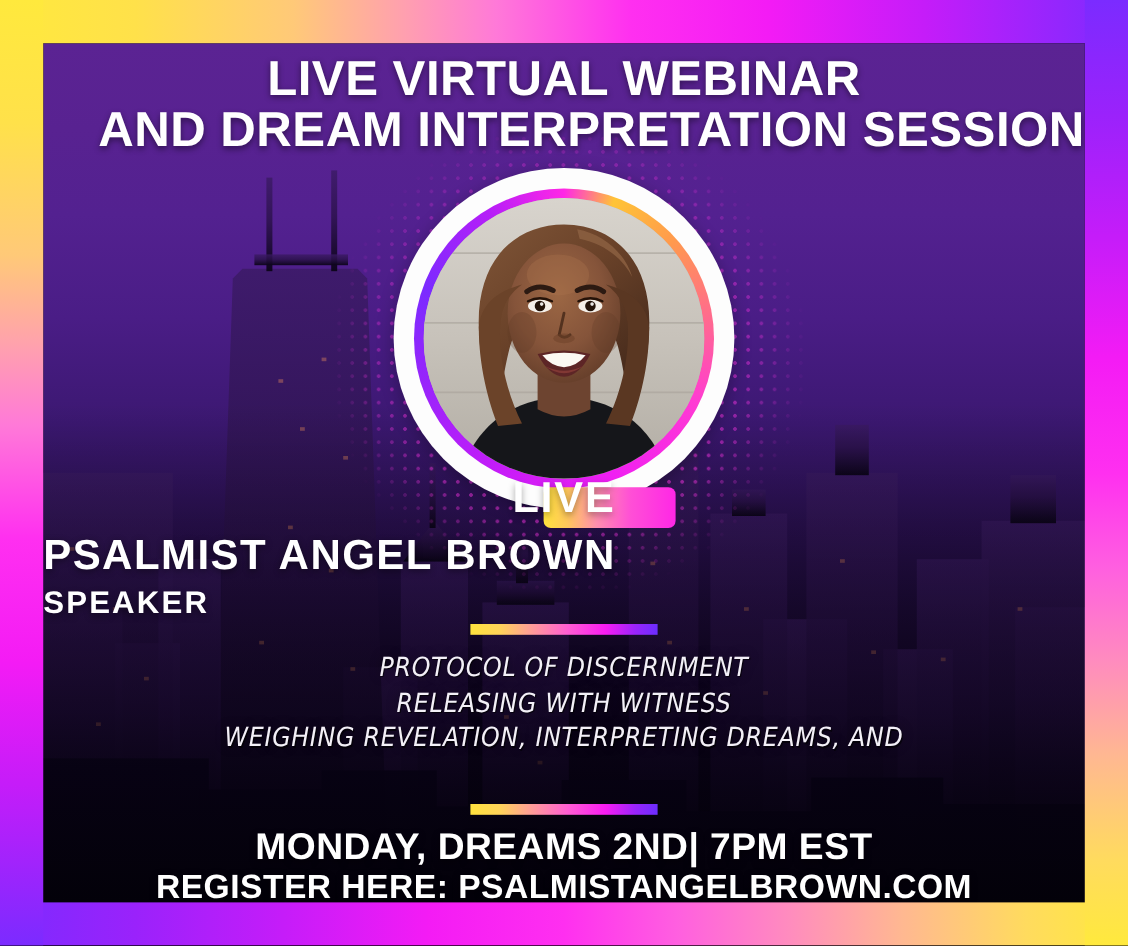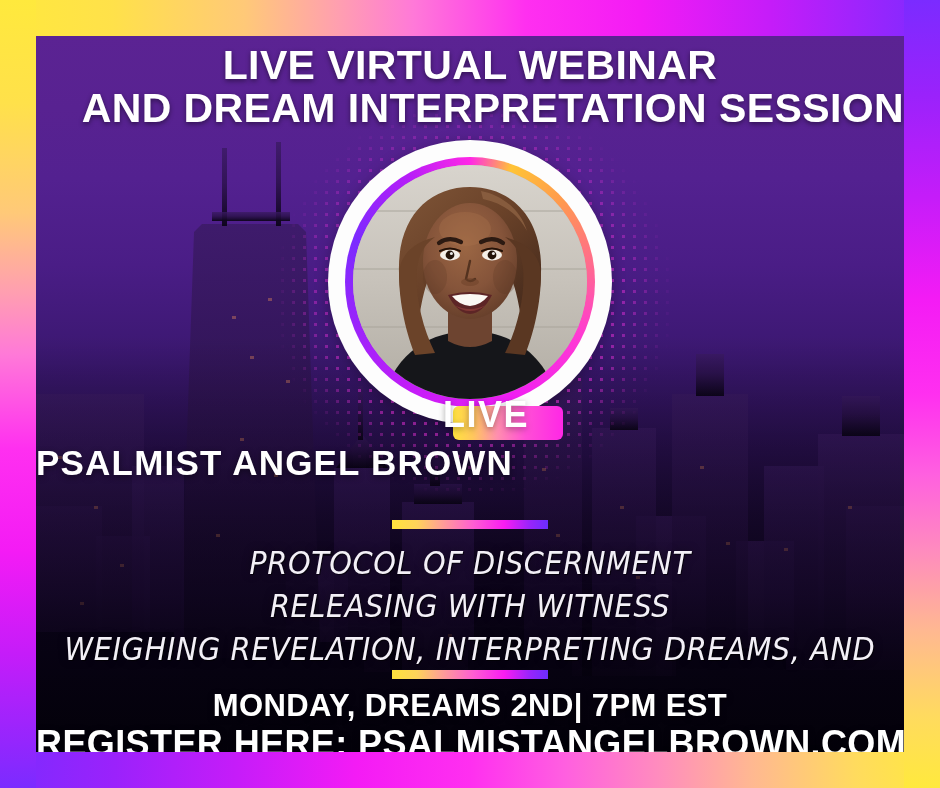--- a/index.html
+++ b/index.html
@@ -132,21 +132,21 @@
   .live-badge {
     position:absolute;
     left:125px; top:266px;
     width:110px; height:34px;
     border-radius:6px;
     background:linear-gradient(90deg,#ffe23d 0%, #ffc75c 18%, #ff8fae 40%, #ff4fd6 66%, #ff27e6 100%);
     z-index:16;
   }
   .live-label {
     position:absolute;
-    left:308px; top:358px;
+    left:292px; top:358px;
     width:284px;
     text-align:center;
     color:#ffffff;
     font-weight:800;
     font-size:36px;
     letter-spacing:1.5px;
     z-index:18;
     text-shadow:0 2px 6px rgba(0,0,0,.35);
   }
 
@@ -193,21 +193,21 @@
     position:absolute;
     top:506px; left:0; width:868px;
     text-align:center;
     z-index:12;
   }
   .topic-line {
     display:block;
     color:#f3f0f7;
     font-style:italic;
     font-weight:400;
-    font-size:32px;
+    font-size:22px;
     line-height:1.35;
     letter-spacing:0.6px;
     font-family:"DejaVu Sans Condensed","Liberation Sans Narrow","Liberation Sans", sans-serif;
     text-shadow:1px 1px 0 rgba(0,0,0,.6), 0 0 10px rgba(0,0,0,.4);
     white-space:nowrap;
   }
 
   
   .footer {
     position:absolute;
@@ -218,21 +218,21 @@
   .footer-line {
     display:block;
     color:#ffffff;
     font-weight:800;
     line-height:1.14;
     letter-spacing:0.4px;
     text-shadow:0 2px 6px rgba(0,0,0,.5);
     white-space:nowrap;
   }
   .footer-date { font-size:31px; }
-  .footer-reg  { font-size:36px; }
+  .footer-reg  { font-size:28px; }
 </style>
 </head>
 <body>
 
 <div class="flyer">
 
   <div class="stage">
 
     <div class="bg-gradient"></div>
 
@@ -411,20 +411,21 @@
         </svg>
       </div>
 
       <div class="live-badge"></div>
     </div>
 
     <div class="live-label">LIVE</div>
 
     <div class="speaker">
       <span class="speaker-name">PSALMIST ANGEL BROWN</span>
+      <span class="speaker-role">SPEAKER</span>
     </div>
 
     <div class="divider divider-1"></div>
 
     <div class="topic">
       <span class="topic-line">PROTOCOL OF DISCERNMENT</span>
       <span class="topic-line">RELEASING WITH WITNESS</span>
       <span class="topic-line">WEIGHING REVELATION, INTERPRETING DREAMS, AND</span>
     </div>
 

